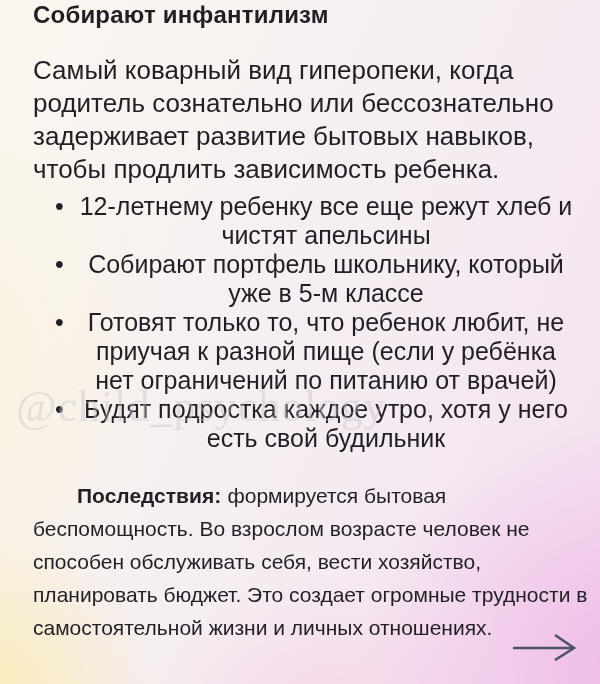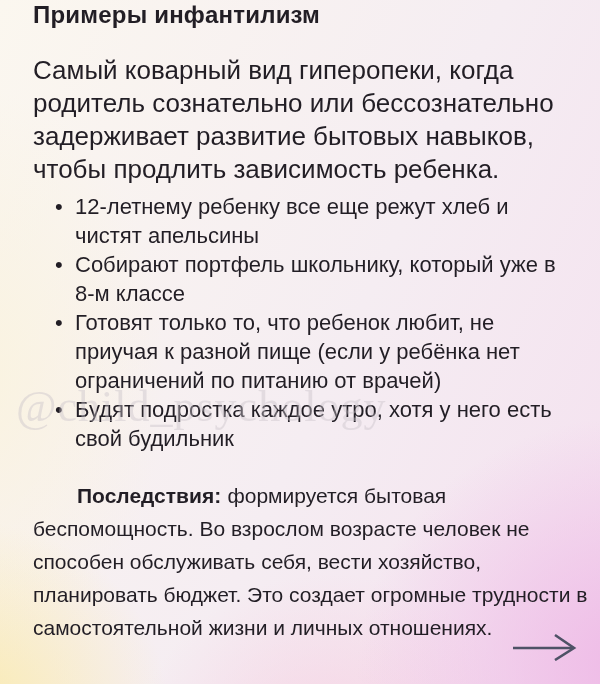--- a/index.html
+++ b/index.html
@@ -40,22 +40,23 @@
     margin: 21px 0 0 0;
     font-size: 21px;
     line-height: 22px;
     font-weight: 700;
   }
   .examples-list {
     margin: 6px 11px 0 0;
     padding: 0 0 0 42px;
     list-style: none;
     width: 502px;
-    font-size: 22px;
+    font-size: 25px;
     line-height: 29px;
+    text-align: center;
   }
   .examples-list li { position: relative; margin: 0; }
   .examples-list li::before {
     content: "\2022";
     position: absolute;
     left: -20px;
     top: 0;
   }
   .consequences {
     margin: 26px 0 0 0;
@@ -87,28 +88,28 @@
     border: none;
     padding: 0;
   }
   .next-arrow svg { display: block; width: 100%; height: 100%; }
 </style>
 </head>
 <body style="--color-text: #221e25; --color-arrow: #4e5266; --color-watermark: rgba(200,192,200,0.42); --color-bg-top-left: #fbf7ef; --color-bg-bottom-left: #f9ecc2; --color-bg-bottom-right: #eeb7e6;">
 
 <div class="page">
 
-  <h1 class="title">Примеры инфантилизм</h1>
+  <h1 class="title">Собирают инфантилизм</h1>
 
   <p class="intro">Самый коварный вид гиперопеки, когда родитель сознательно или бессознательно задерживает развитие бытовых навыков, чтобы продлить зависимость ребенка.</p>
 
 
   <ul class="examples-list">
     <li>12-летнему ребенку все еще режут хлеб и чистят апельсины</li>
-    <li>Собирают портфель школьнику, который уже в 8-м классе</li>
+    <li>Собирают портфель школьнику, который уже в 5-м классе</li>
     <li>Готовят только то, что ребенок любит, не приучая к разной пище (если у ребёнка нет ограничений по питанию от врачей)</li>
     <li>Будят подростка каждое утро, хотя у него есть свой будильник</li>
   </ul>
 
   <p class="consequences">
     <strong>Последствия:</strong><span>формируется бытовая беспомощность. Во взрослом возрасте человек не способен обслуживать себя, вести хозяйство, планировать бюджет. Это создает огромные трудности в самостоятельной жизни и личных отношениях.</span>
   </p>
 
   <div class="watermark">@child_psychology</div>
 

